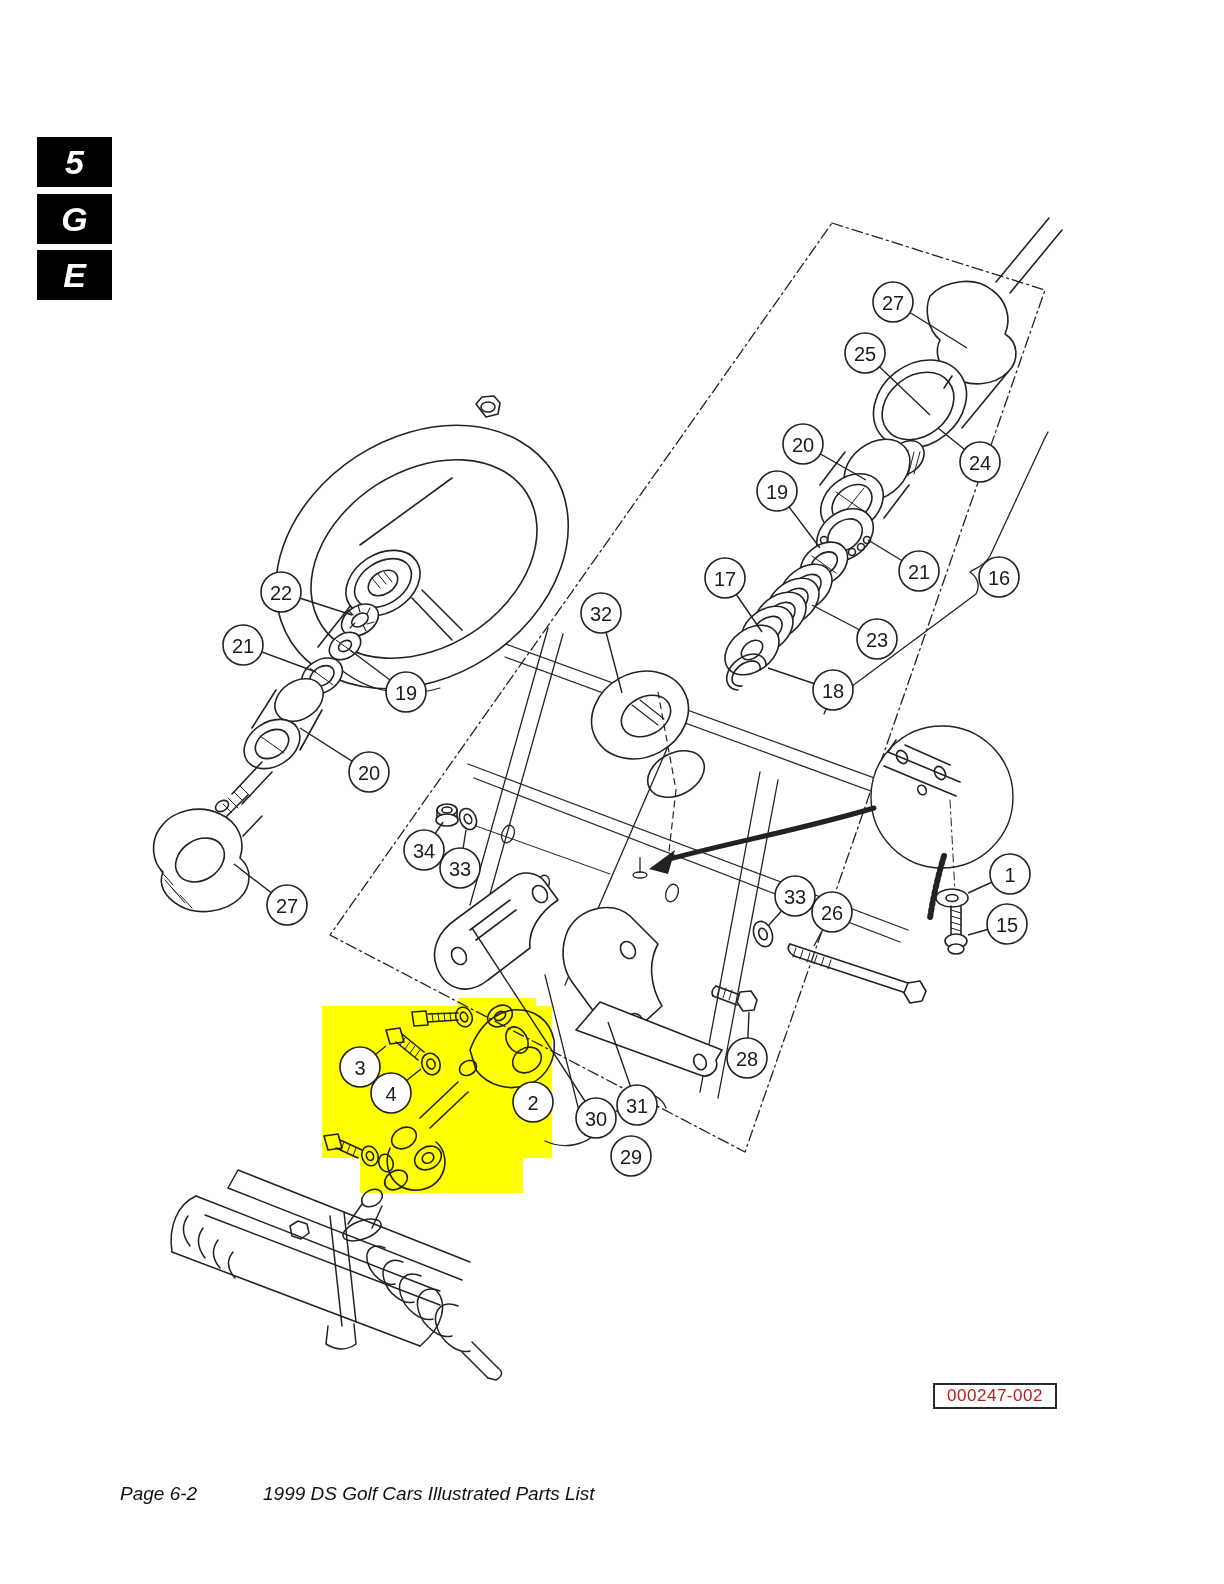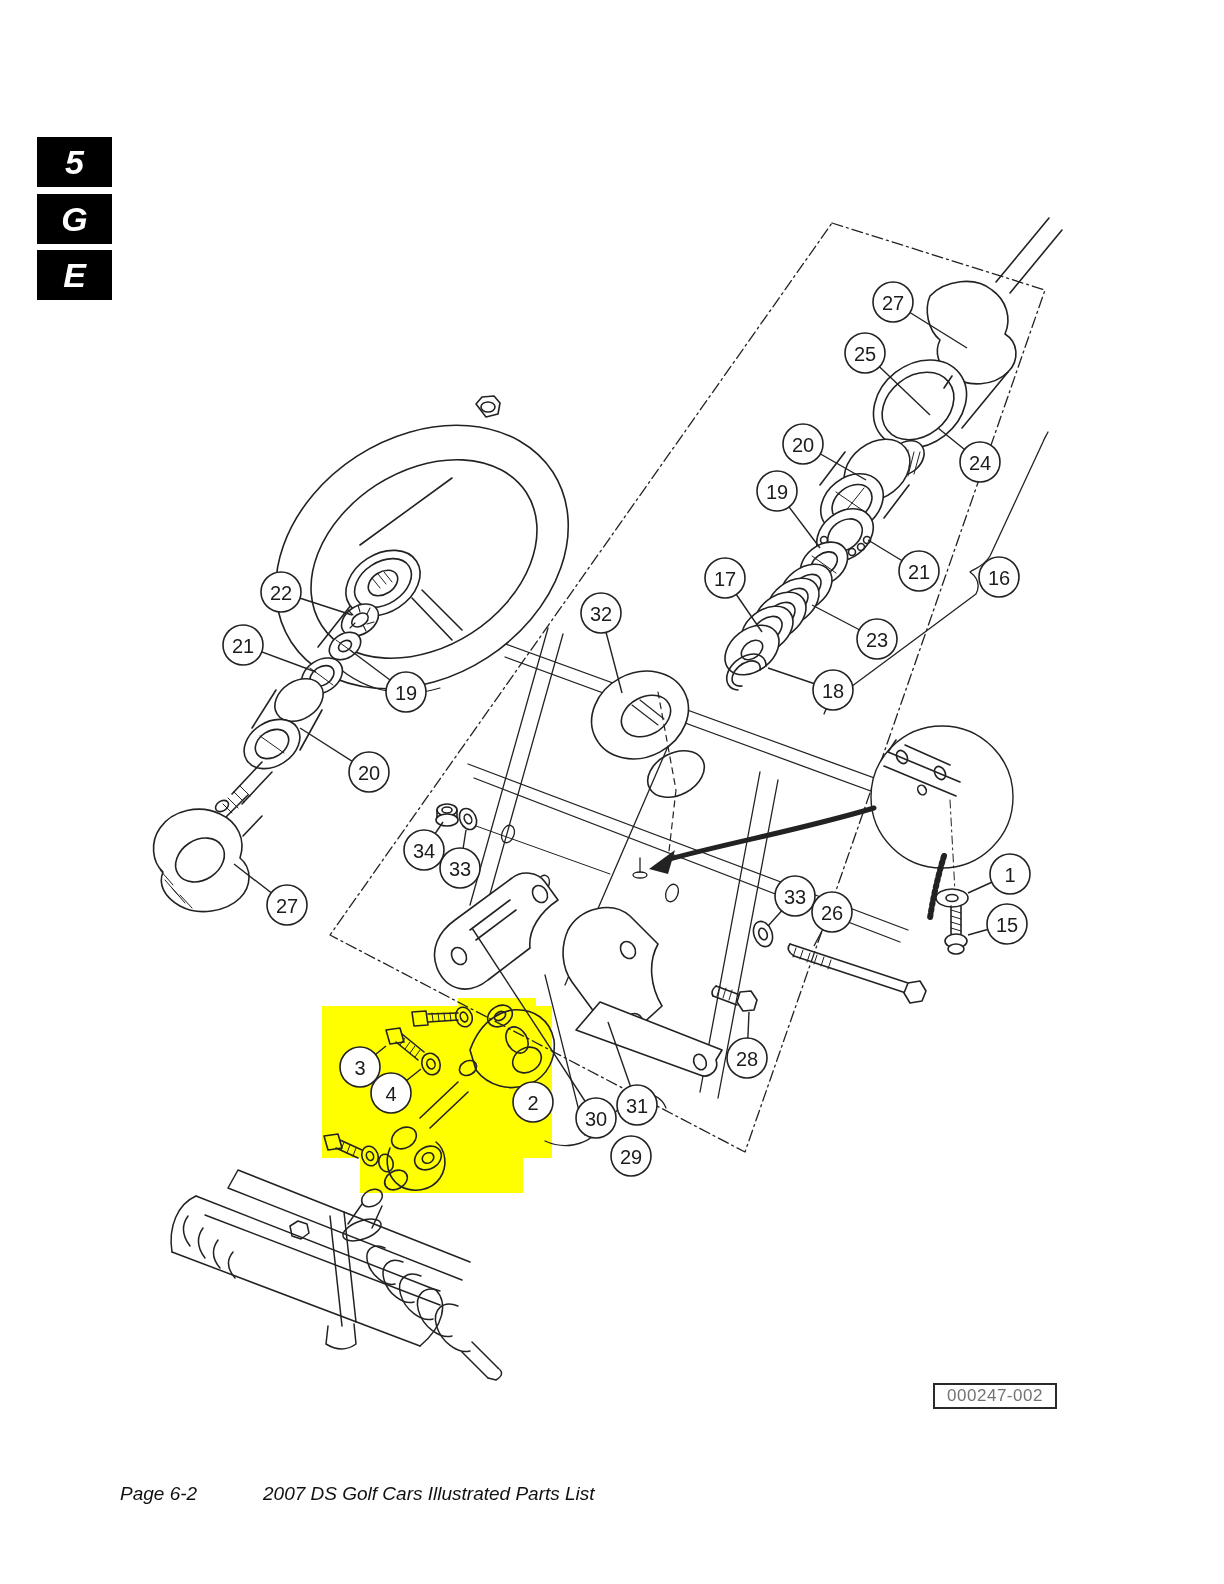--- a/index.html
+++ b/index.html
@@ -18,21 +18,21 @@
     font-family:"Liberation Sans",sans-serif;
   }
   #tab-5{top:137px;}
   #tab-g{top:194px;}
   #tab-e{top:250px;}
   #diagram-svg{position:absolute;left:0;top:0;}
   .figure-box{
     position:absolute;left:933px;top:1383px;width:124px;height:26px;
     border:2px solid #2a2a2a;box-sizing:border-box;
     display:flex;align-items:center;justify-content:center;
-    font-size:17px;color:#737373;letter-spacing:.5px;
+    font-size:17px;color:#b91c1c;letter-spacing:.5px;
   }
   .footer{
     position:absolute;left:0;top:1483px;width:100%;
     font-style:italic;font-size:19px;color:#111;
   }
   .footer .page-label{position:absolute;left:120px;white-space:nowrap;}
   .footer .doc-title{position:absolute;left:263px;white-space:nowrap;}
   text.callout-num{
     font-family:"Liberation Sans",sans-serif;
     font-size:20px;fill:#1c1c1c;
@@ -441,16 +441,16 @@
         </g>
       </g>
   </svg>
 
   <div class="figure-box">
     <span>000247-002</span>
   </div>
 
   <div class="footer">
     <span class="page-label">Page 6-2</span>
-    <span class="doc-title">2007 DS Golf Cars Illustrated Parts List</span>
+    <span class="doc-title">1999 DS Golf Cars Illustrated Parts List</span>
   </div>
 
 </div>
 
 </body></html>

